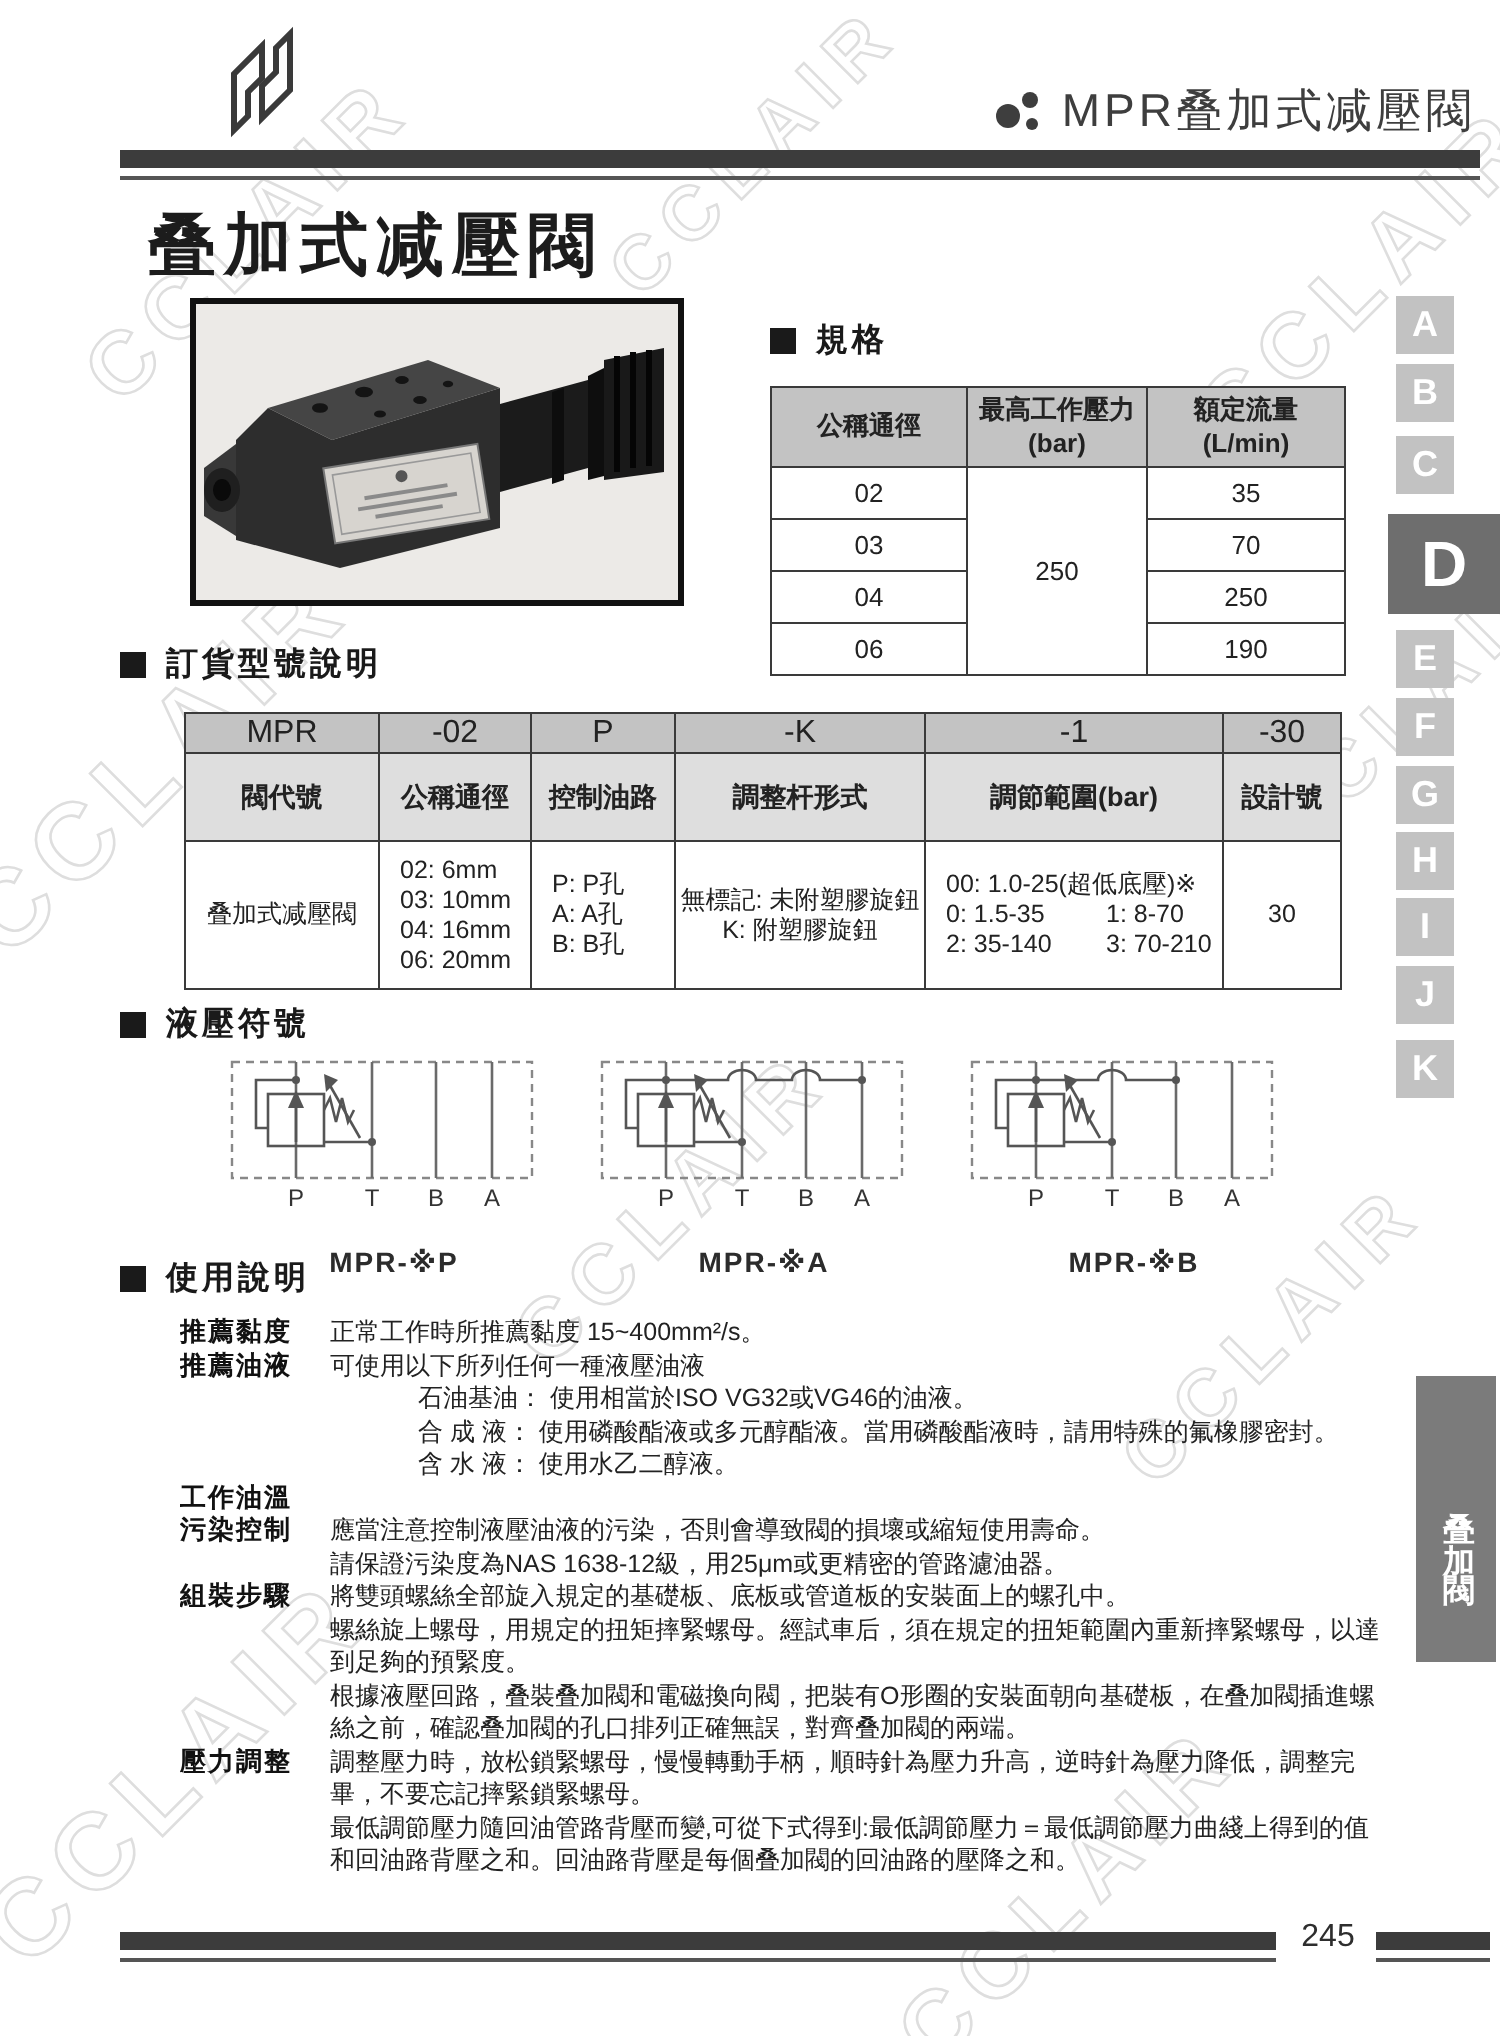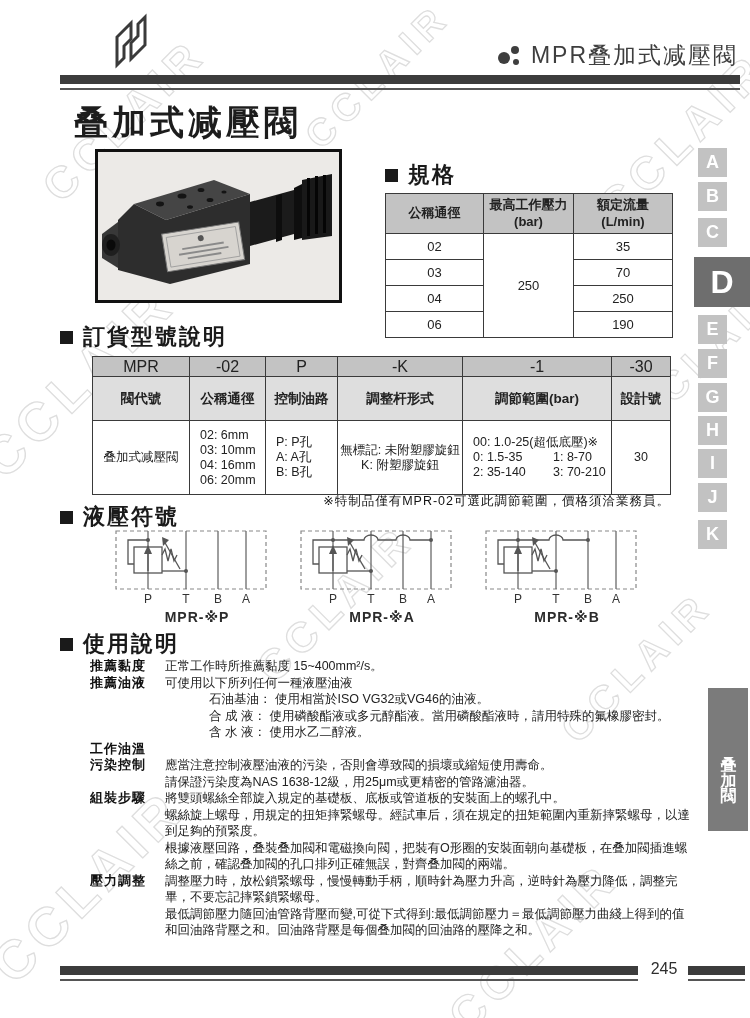--- a/index.html
+++ b/index.html
@@ -22,21 +22,21 @@
   .page-title { position:absolute; left:74px; top:100px; font-size:34px; font-weight:bold;
                 color:#1c1c1c; letter-spacing:4px; z-index:2;}
 
   
   .photo { position:absolute; left:95px; top:149px; width:247px; height:154px;
            border:3px solid #111; background:#edecea; z-index:2;}
 
   
   .sec-head { position:absolute; display:flex; align-items:center; gap:10px; z-index:2;}
   .sec-sq { width:13px; height:13px; background:#1a1a1a; flex:none; }
-  .sec-txt { font-size:22px; font-weight:bold; color:#1a1a1a; letter-spacing:2px; }
+  .sec-txt { font-size:16px; font-weight:bold; color:#1a1a1a; letter-spacing:2px; }
 
   
   table { border-collapse:collapse; z-index:2; }
   .spec-table { position:absolute; left:385px; top:193px; width:287px; table-layout:fixed; }
   .spec-table th, .spec-table td { border:1.6px solid #3a3a3a; text-align:center; }
   .spec-table th { background:#c3c3c3; font-size:13px; font-weight:bold; height:40px; line-height:1.25; }
   .spec-table td { font-size:13px; height:26px; background:#fff; }
 
   .order-table { position:absolute; left:92px; top:356px; width:578px; table-layout:fixed; }
   .order-table td { border:1.6px solid #3a3a3a; text-align:center; vertical-align:middle; }
@@ -50,21 +50,21 @@
                 font-size:12.5px; color:#111; z-index:2; letter-spacing:1px;}
 
   
   .sym { position:absolute; top:527px; width:170px; z-index:2; }
   .sym svg { display:block; }
   .dash { fill:none; stroke:#888; stroke-width:1.2; stroke-dasharray:4 3; }
   .pline { stroke:#6a6a6a; stroke-width:1.3; }
   .vshape { fill:none; stroke:#555; stroke-width:1.3; }
   .vfill { fill:#555; }
   .port-lab { font-size:12px; fill:#333; font-family:"Liberation Sans",sans-serif; }
-  .sym-cap { text-align:center; font-size:14px; font-weight:bold; color:#2c2c2c; margin-top:2px; letter-spacing:1px;}
+  .sym-cap { text-align:center; font-size:14px; font-weight:bold; color:#2c2c2c; margin-top:16px; letter-spacing:1px;}
 
   
   .usage { position:absolute; left:90px; top:658px; width:600px; height:298px; overflow:hidden; z-index:2;}
   .usage-item { display:flex; }
   .u-label { width:75px; flex:none; font-weight:bold; font-size:13px; line-height:16.5px; color:#111; letter-spacing:1px;}
   .u-text { flex:1; }
   .u-line { font-size:12.5px; line-height:16.5px; color:#222; }
   .u-line.indent { padding-left:44px; }
 
   
@@ -252,21 +252,20 @@
           <span>0: 1.5-35</span>
               <span>1: 8-70</span>
           <span>2: 35-140</span>
               <span>3: 70-210</span>
         </div>
       </td>
       <td>30</td>
     </tr>
   </tbody>
     </table>
-  <div class="order-note">※特制品僅有MPR-02可選此調節範圍，價格須洽業務員。</div>
 
   <div class="sec-head" style="left:60px;top:502px;">
     <span class="sec-sq"></span>
     <span class="sec-txt">液壓符號</span>
   </div>
 
   <div class="sym" style="left:112px;">
     <svg width="170" height="80" viewBox="0 0 170 80">
       <rect x="4" y="4" width="150" height="58" class="dash"></rect>
       <line x1="36" y1="4" x2="36" y2="62" class="pline"></line>

